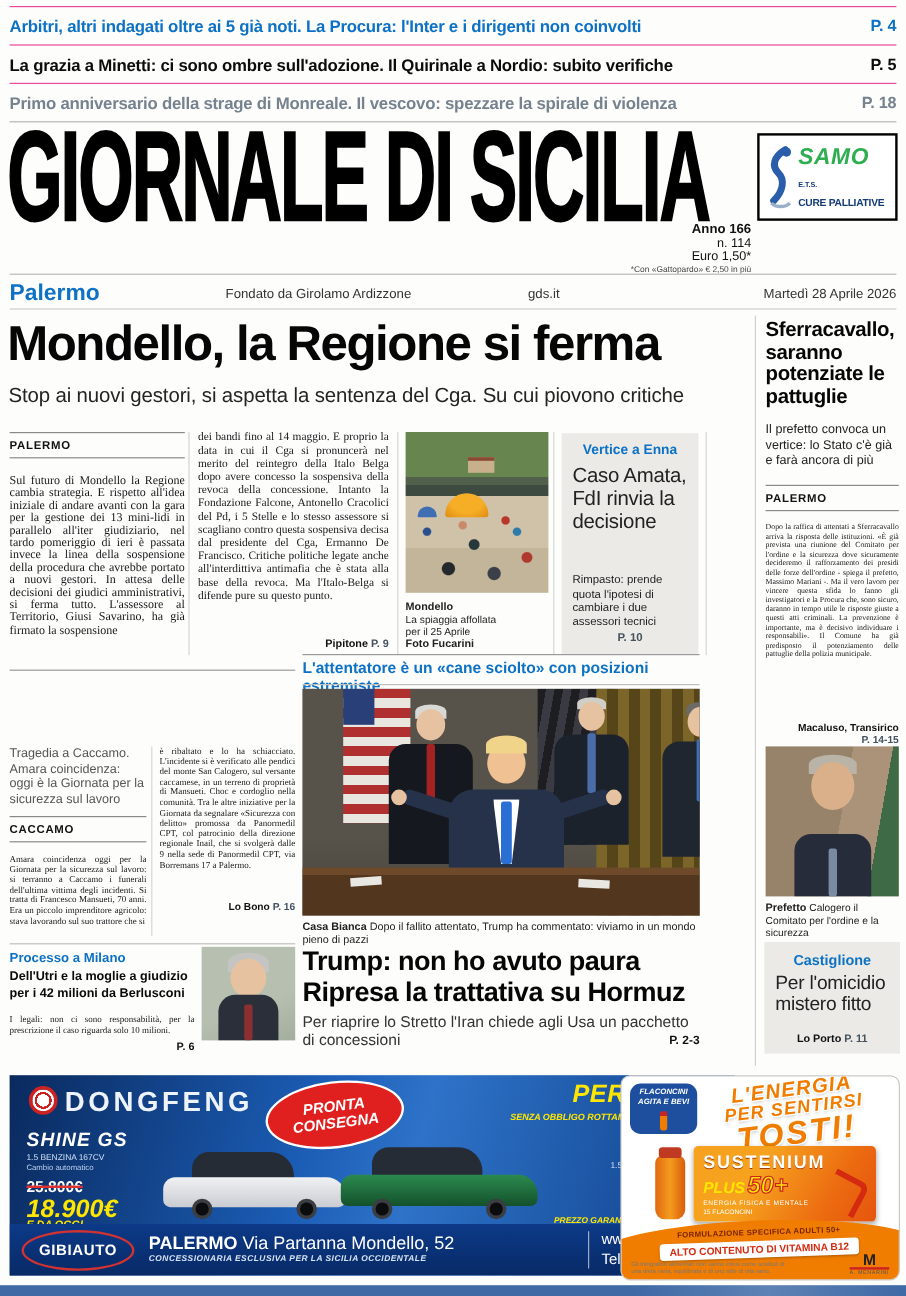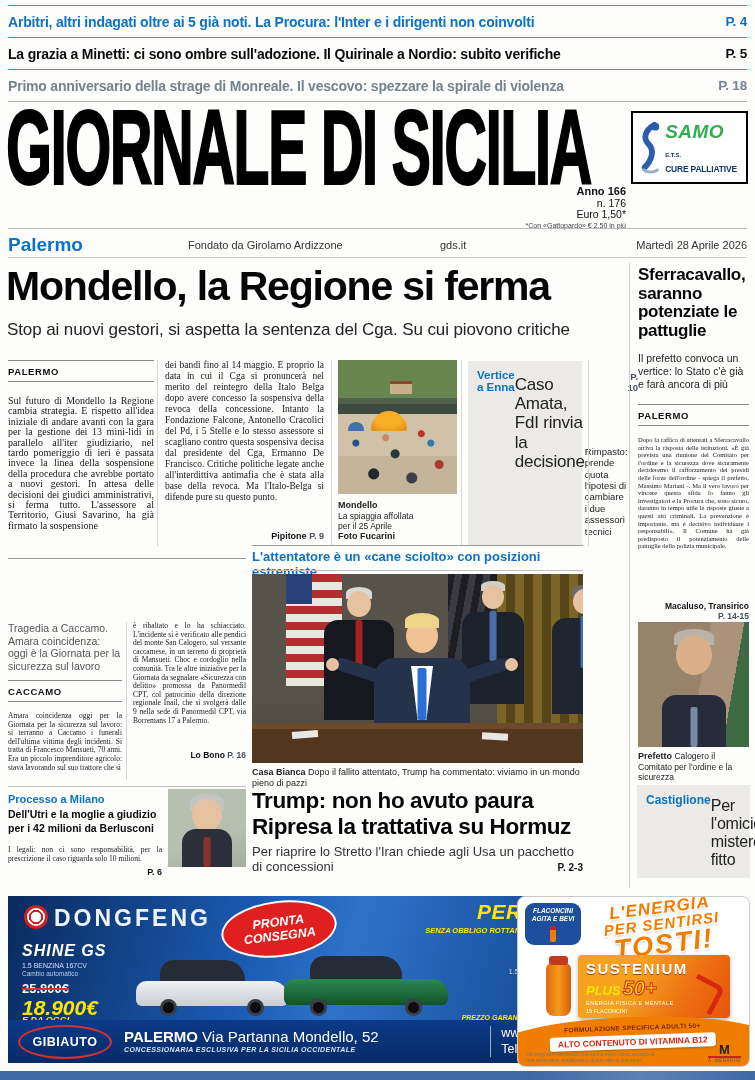--- a/index.html
+++ b/index.html
@@ -47,21 +47,21 @@
 
   
   .lead-headline{position:absolute;left:6px;top:263px;width:625px;font-weight:bold;font-size:41px;
                  letter-spacing:-1.2px;color:#060606;}
   .lead-subhead{position:absolute;left:7px;top:320px;width:620px;font-size:17px;color:#242424;letter-spacing:-.1px;}
   .body-t{font-size:10px;line-height:10.4px;overflow:hidden;}
   .body-s{font-size:7.5px;line-height:8.6px;overflow:hidden;}
   .body-xs{font-size:6.5px;line-height:7.6px;overflow:hidden;}
   .byline{font-size:9px;font-weight:bold;text-align:right;color:#111;}
 
-  .gbox{background:#ebeae6;box-sizing:border-box;padding:8px 9px;display:flex;flex-direction:row;}
+  .gbox{background:#ebeae6;box-sizing:border-box;padding:8px 9px;display:flex;flex-direction:column;align-items:center;}
   .gbox .bk{font-size:11.5px;font-weight:bold;color:#0d72c5;}
   .gbox .bh{font-size:17px;line-height:1.13;color:#222;margin-top:6px;letter-spacing:-.2px;}
   .gbox .bt{font-size:9.5px;line-height:1.2;color:#222;margin-top:auto;}
   .gbox .bp{font-size:9.5px;text-align:right;margin-top:2px;}
 
   .photo{position:absolute;overflow:hidden;}
   .caption{font-size:8.5px;line-height:1.2;color:#222;}
   .caption b{font-size:9px;text-align:right;}
 
   
@@ -227,21 +227,21 @@
       <path d="M6 50 C10 54 18 54 22 50" stroke="#9ab0c8" stroke-width="3" fill="none"></path>
     </svg>
     <div style="margin-left:3px;">
       <div><span class="samo-name">SAMO</span>
            <span class="samo-ets">E.T.S.</span></div>
       <div class="samo-tag">CURE PALLIATIVE</div>
     </div>
   </div>
   <div class="price-block">
     <div class="pb-anno">Anno 166</div>
-    <div class="pb-num">n. 176</div>
+    <div class="pb-num">n. 114</div>
     <div class="pb-euro">Euro 1,50*</div>
     <div class="pb-note">*Con «Gattopardo» € 2,50 in più</div>
   </div>
 
   <div class="dateline">
     <div class="dl-city">Palermo</div>
     <div class="dl-founded">Fondato da Girolamo Ardizzone</div>
     <div class="dl-site">gds.it</div>
     <div class="dl-date">Martedì 28 Aprile 2026</div>
   </div>

